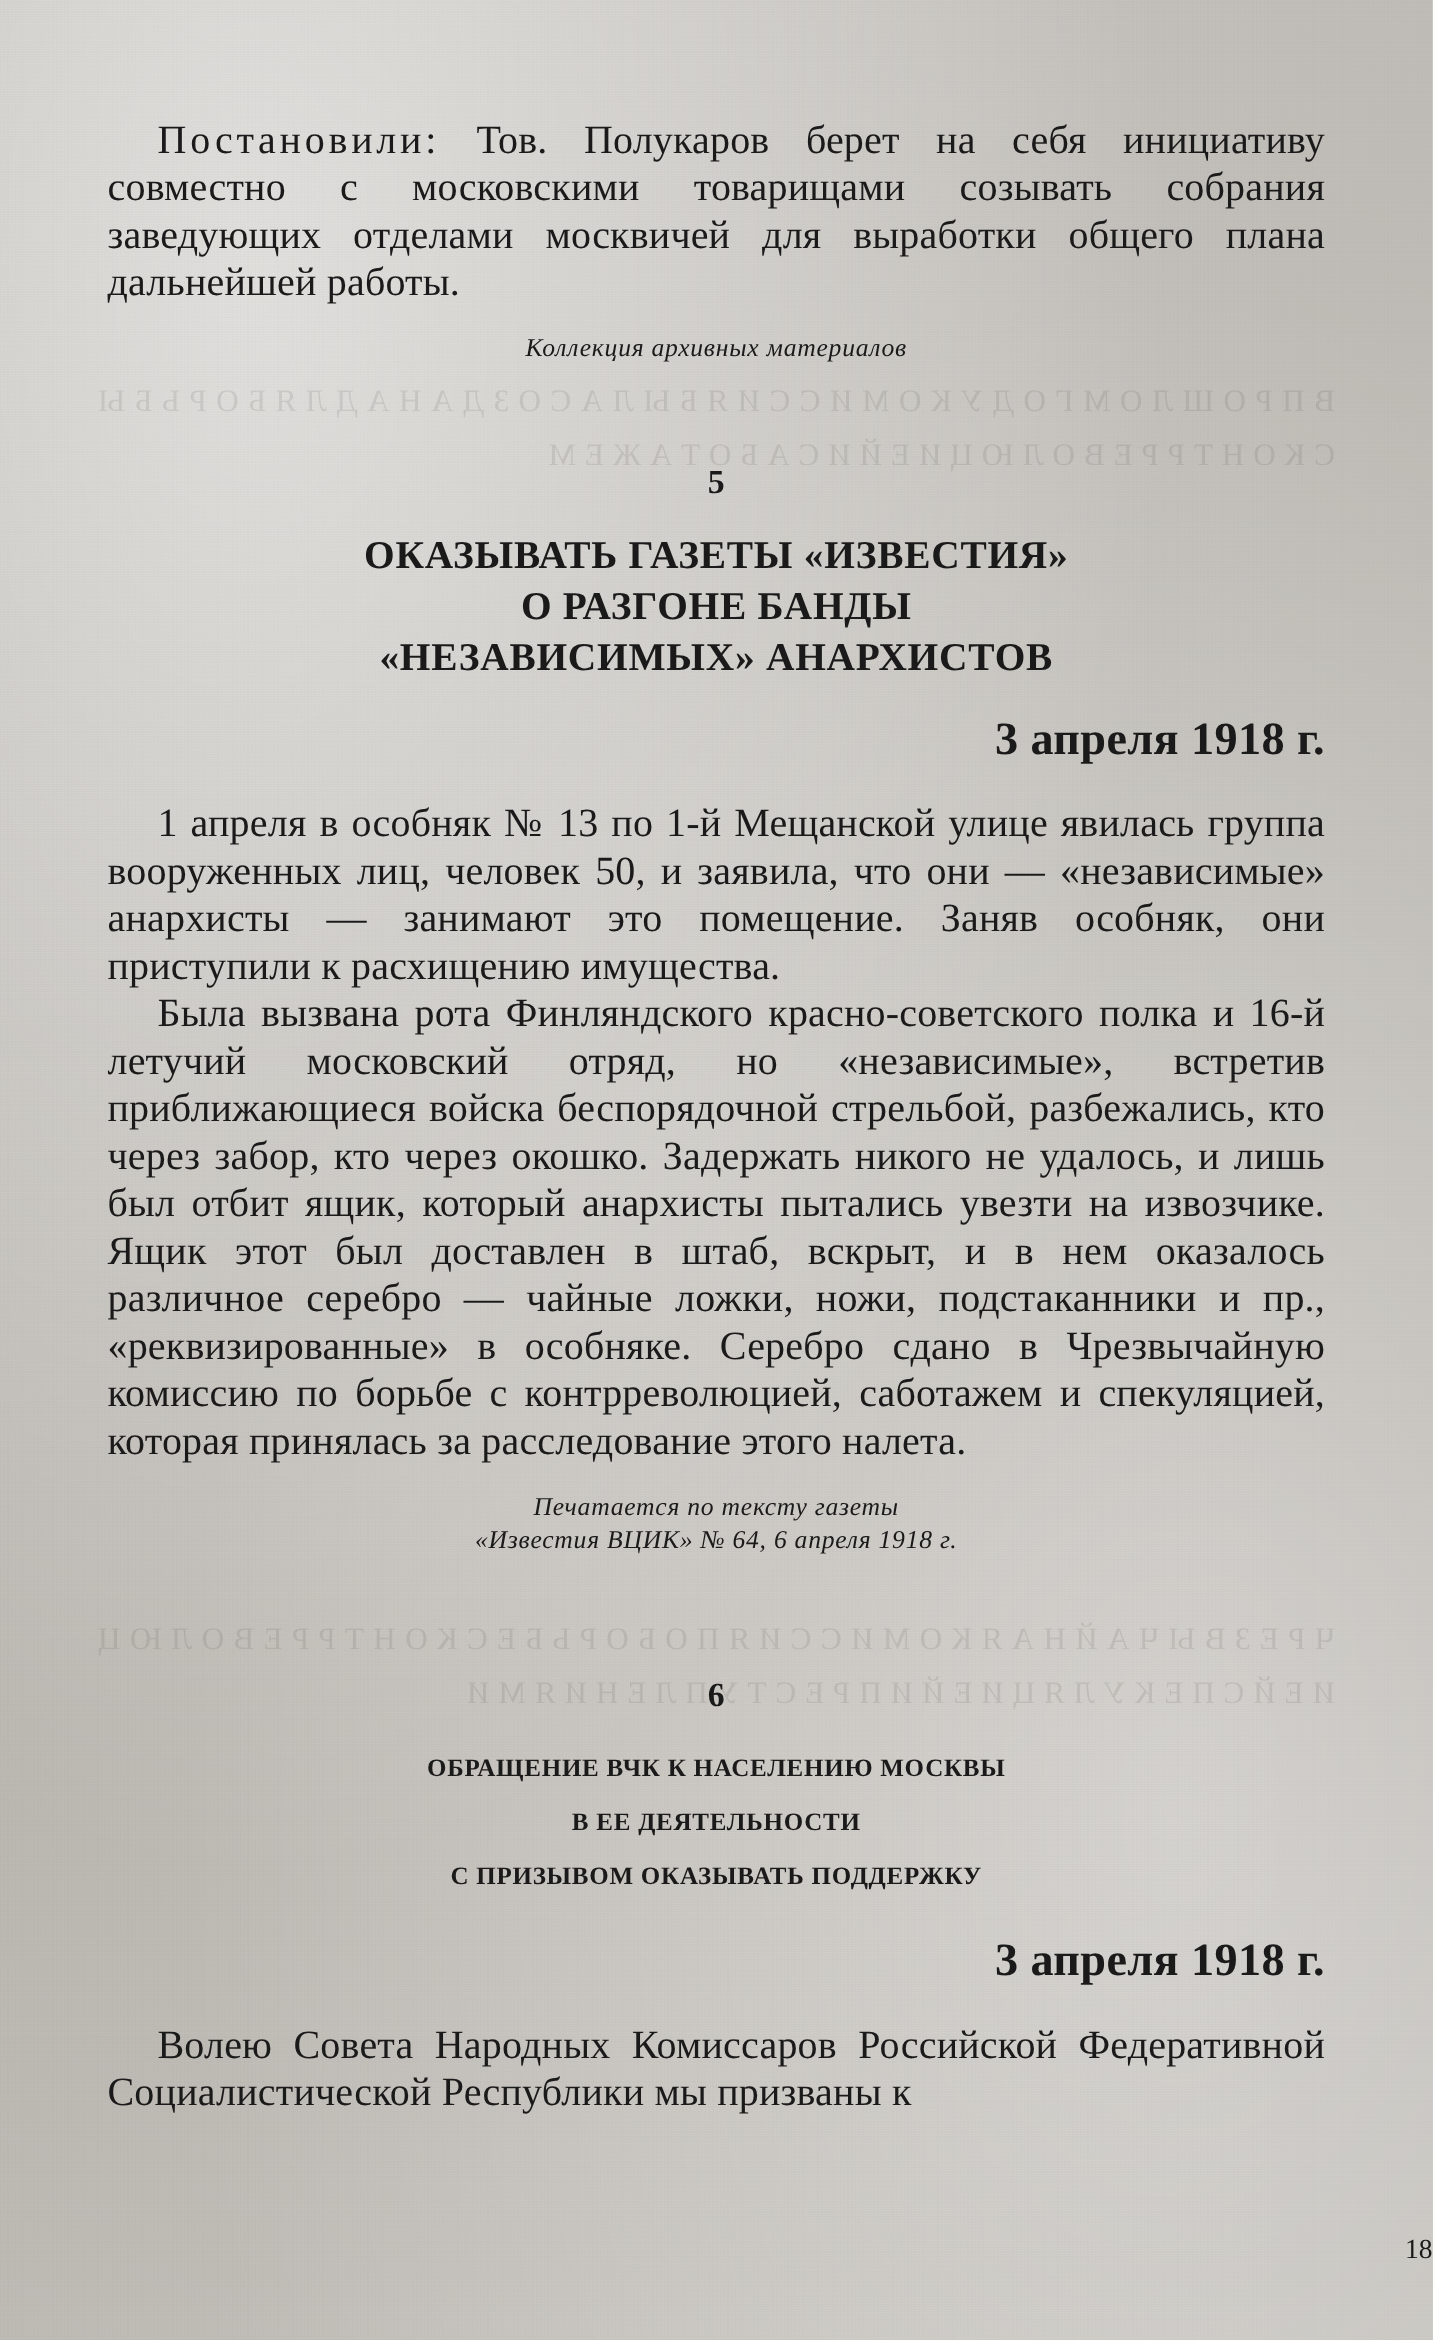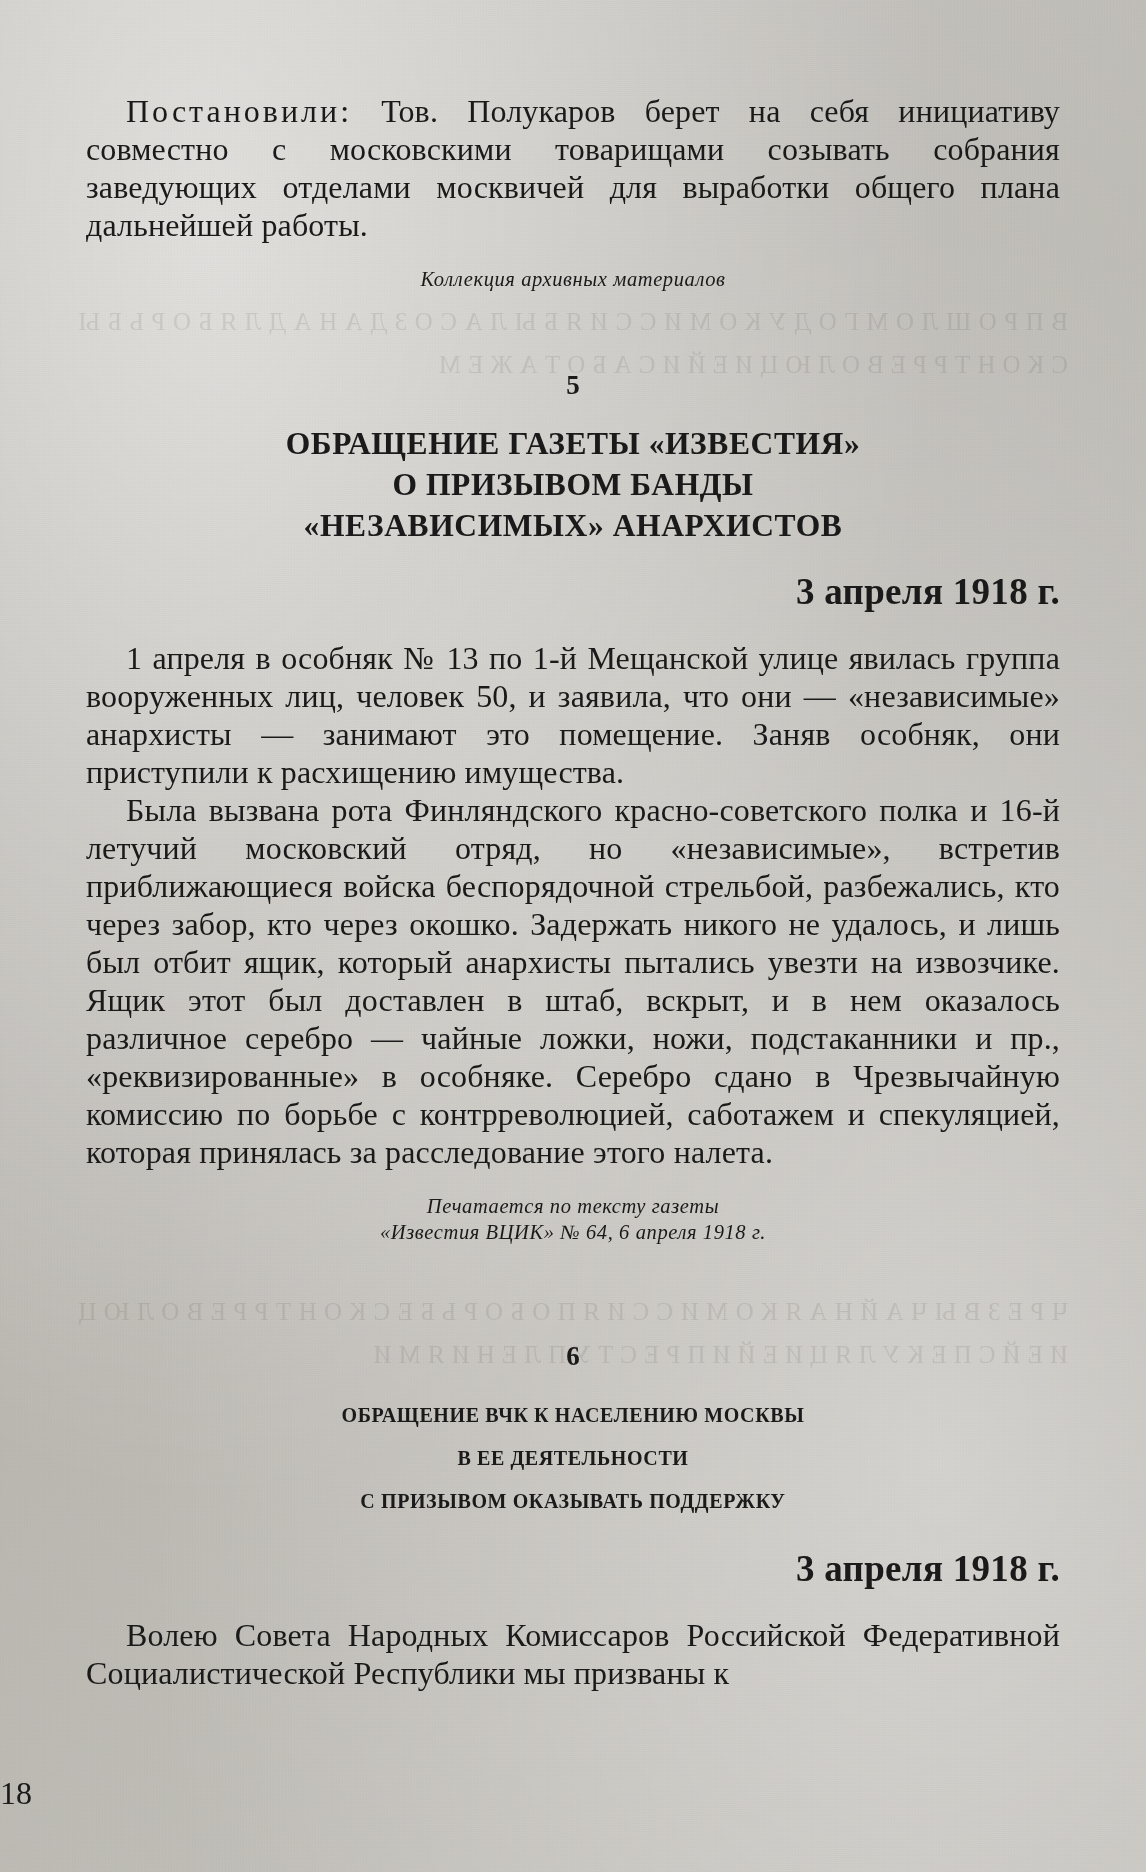--- a/index.html
+++ b/index.html
@@ -113,22 +113,22 @@
 
   .first-para {
     margin-top: 26px;
   }
 
   .page-number {
     position: absolute;
     bottom: 60px;
     left: 0;
     right: 0;
-    text-align: left;
-    font-size: 32px;
+    text-align: right;
+    font-size: 22px;
   }
 
   .sect6 .doc-number { margin-top: 96px; }
   .sect6 .doc-title { font-size: 20px; line-height: 43px; text-align: center; }
 </style>
 </head>
 <body>
 
 <div class="page"></div>
 <div class="grain"></div>
@@ -141,22 +141,22 @@
   <div class="top-block">
     <p class="body-text"><span class="spaced">Постановили:</span><span> Тов. Полукаров берет на себя инициативу совместно с московскими товарищами созывать собрания заведующих отделами москвичей для выработки общего плана дальнейшей работы.</span></p>
     <div class="source">
       <div>Коллекция архивных материалов</div>
     </div>
   </div>
 
   <div class="sect5">
     <div class="doc-number">5</div>
     <h1 class="doc-title">
-      <div>ОБРАЩЕНИЕ ГАЗЕТЫ «ИЗВЕСТИЯ»</div>
-      <div>О ПРИЗЫВОМ БАНДЫ</div>
+      <div>ОКАЗЫВАТЬ ГАЗЕТЫ «ИЗВЕСТИЯ»</div>
+      <div>О РАЗГОНЕ БАНДЫ</div>
       <div>«НЕЗАВИСИМЫХ» АНАРХИСТОВ</div>
     </h1>
     <div class="doc-date">3 апреля 1918 г.</div>
     <p class="body-text first-para">1 апреля в особняк № 13 по 1-й Мещанской улице явилась группа вооруженных лиц, человек 50, и заявила, что они — «независимые» анархисты — занимают это помещение. Заняв особняк, они приступили к расхищению имущества.</p>
     <p class="body-text">Была вызвана рота Финляндского красно-советского полка и 16-й летучий московский отряд, но «независимые», встретив приближающиеся войска беспорядочной стрельбой, разбежались, кто через забор, кто через окошко. Задержать никого не удалось, и лишь был отбит ящик, который анархисты пытались увезти на извозчике. Ящик этот был доставлен в штаб, вскрыт, и в нем оказалось различное серебро — чайные ложки, ножи, подстаканники и пр., «реквизированные» в особняке. Серебро сдано в Чрезвычайную комиссию по борьбе с контрреволюцией, саботажем и спекуляцией, которая принялась за расследование этого налета.</p>
     <div class="source">
       <div>Печатается по тексту газеты</div>
       <div>«Известия ВЦИК» № 64, 6 апреля 1918 г.</div>
     </div>
   </div>

